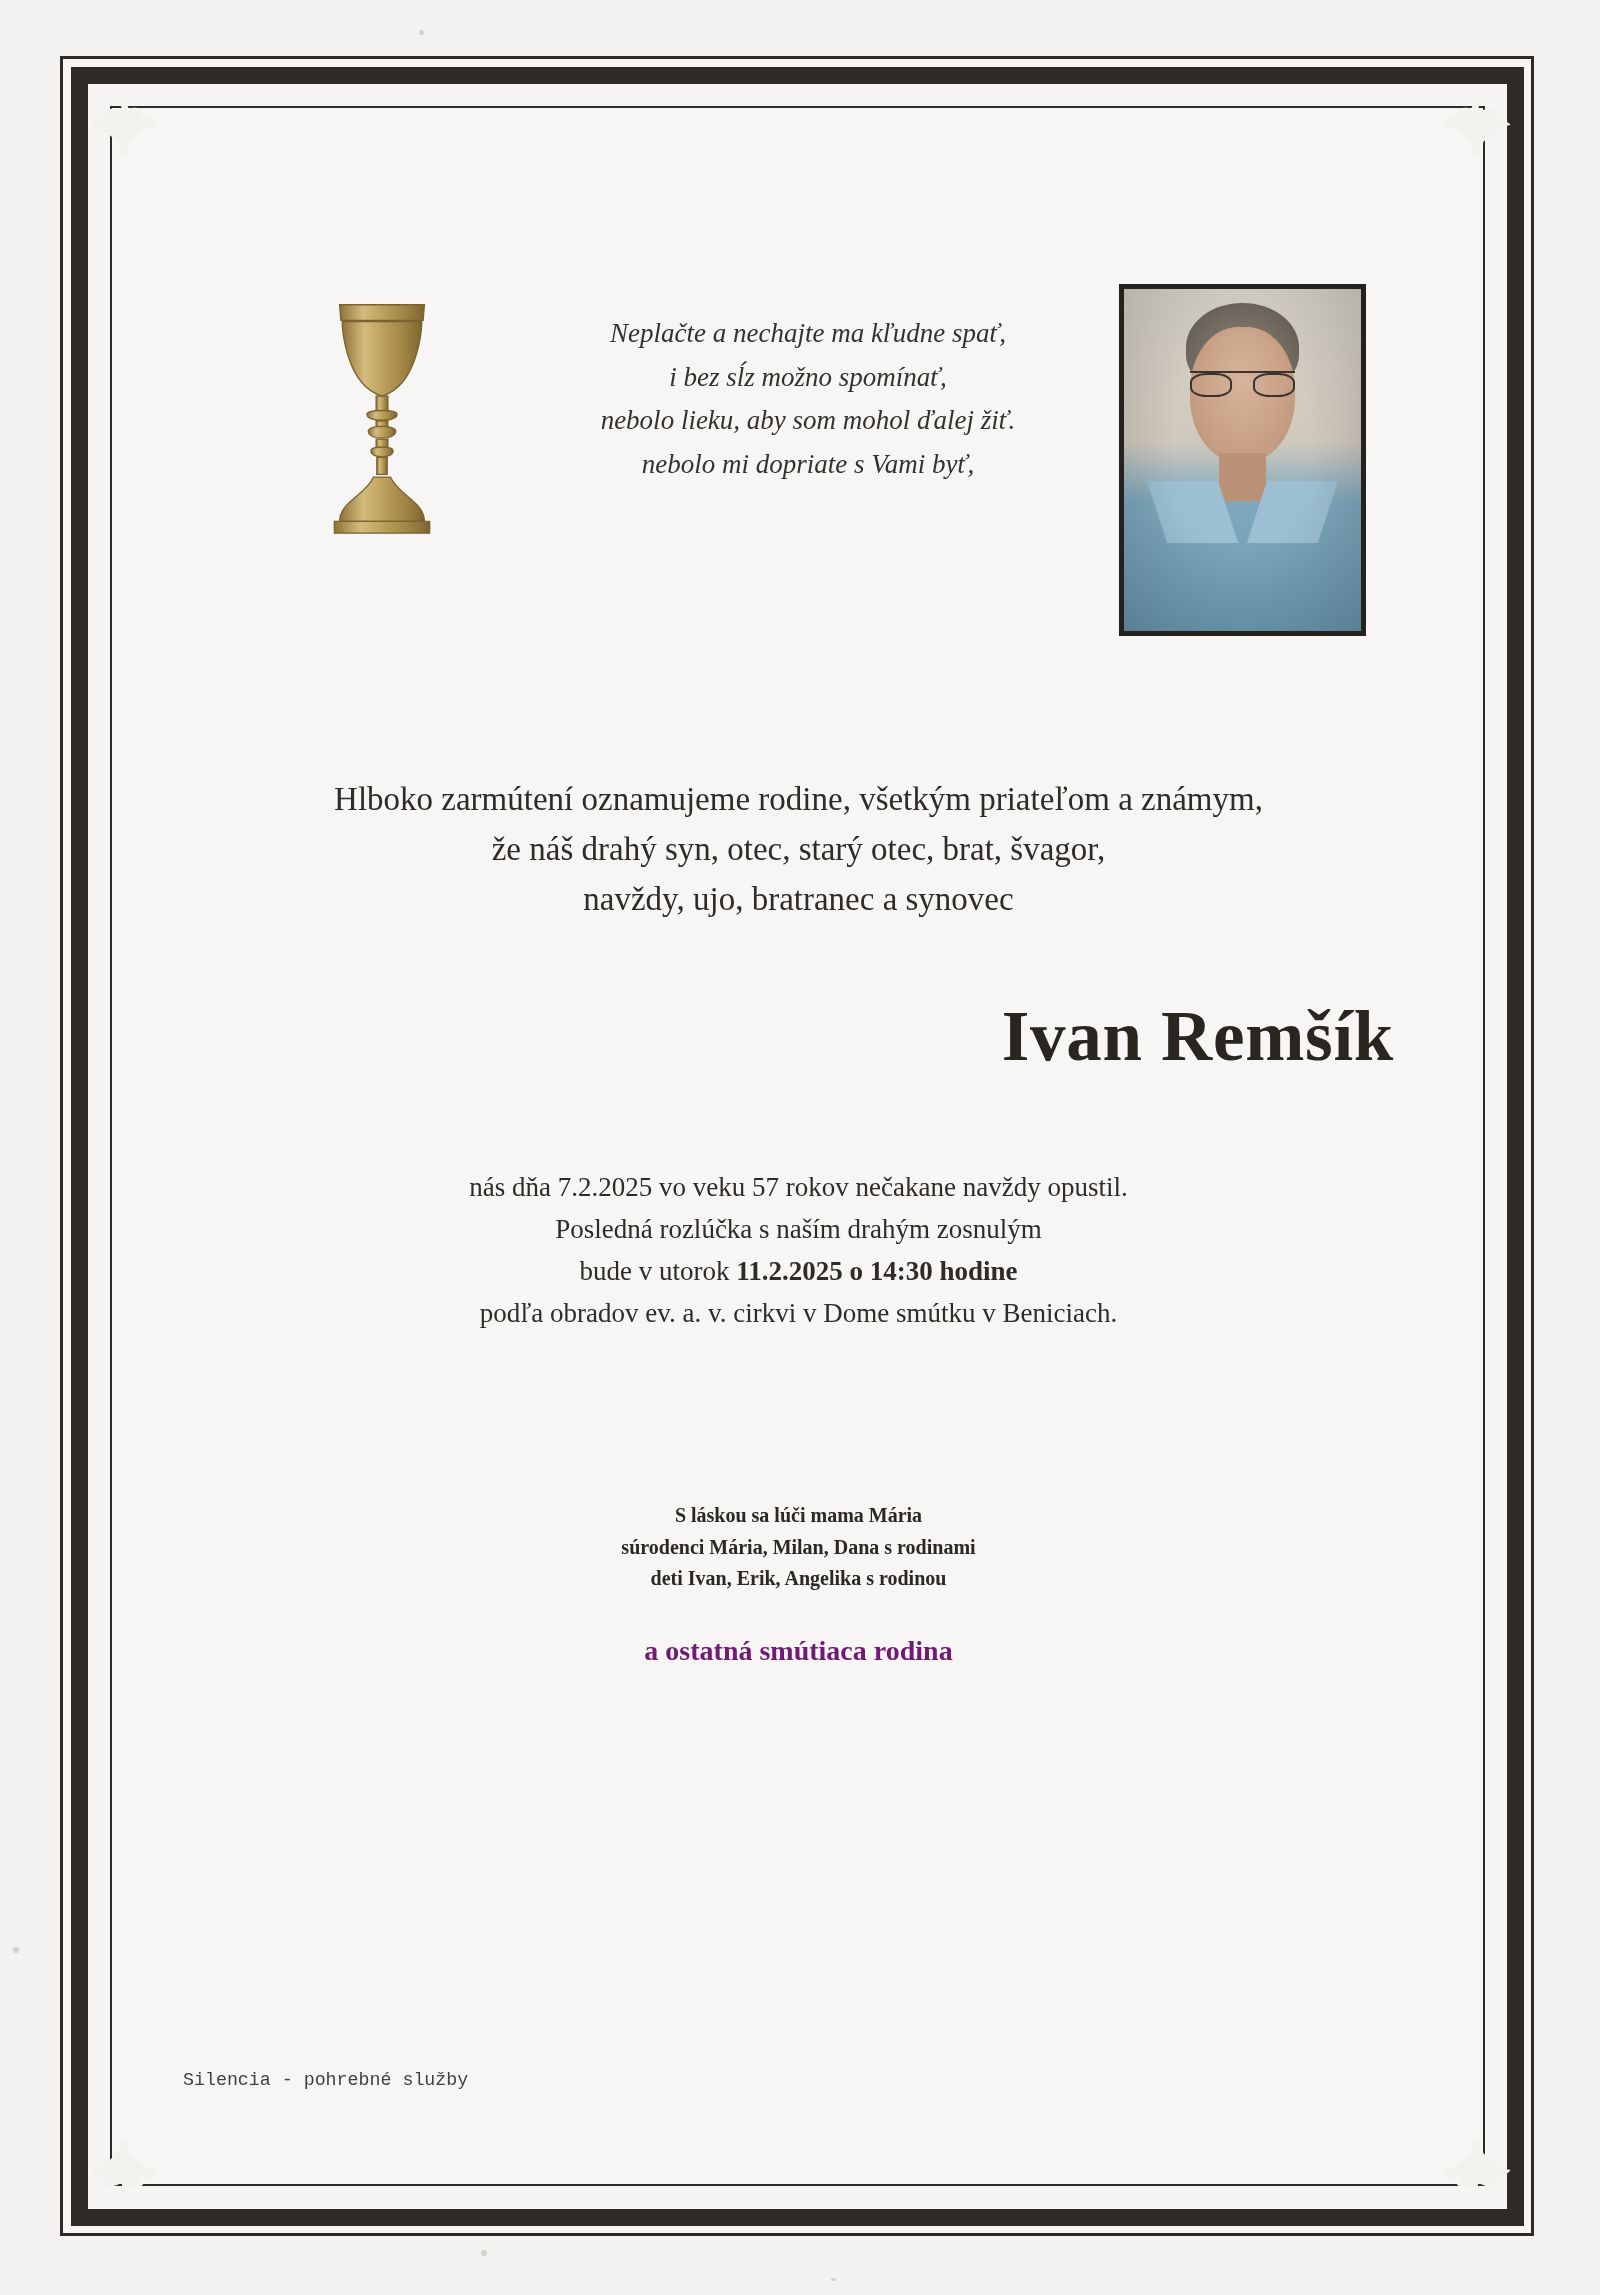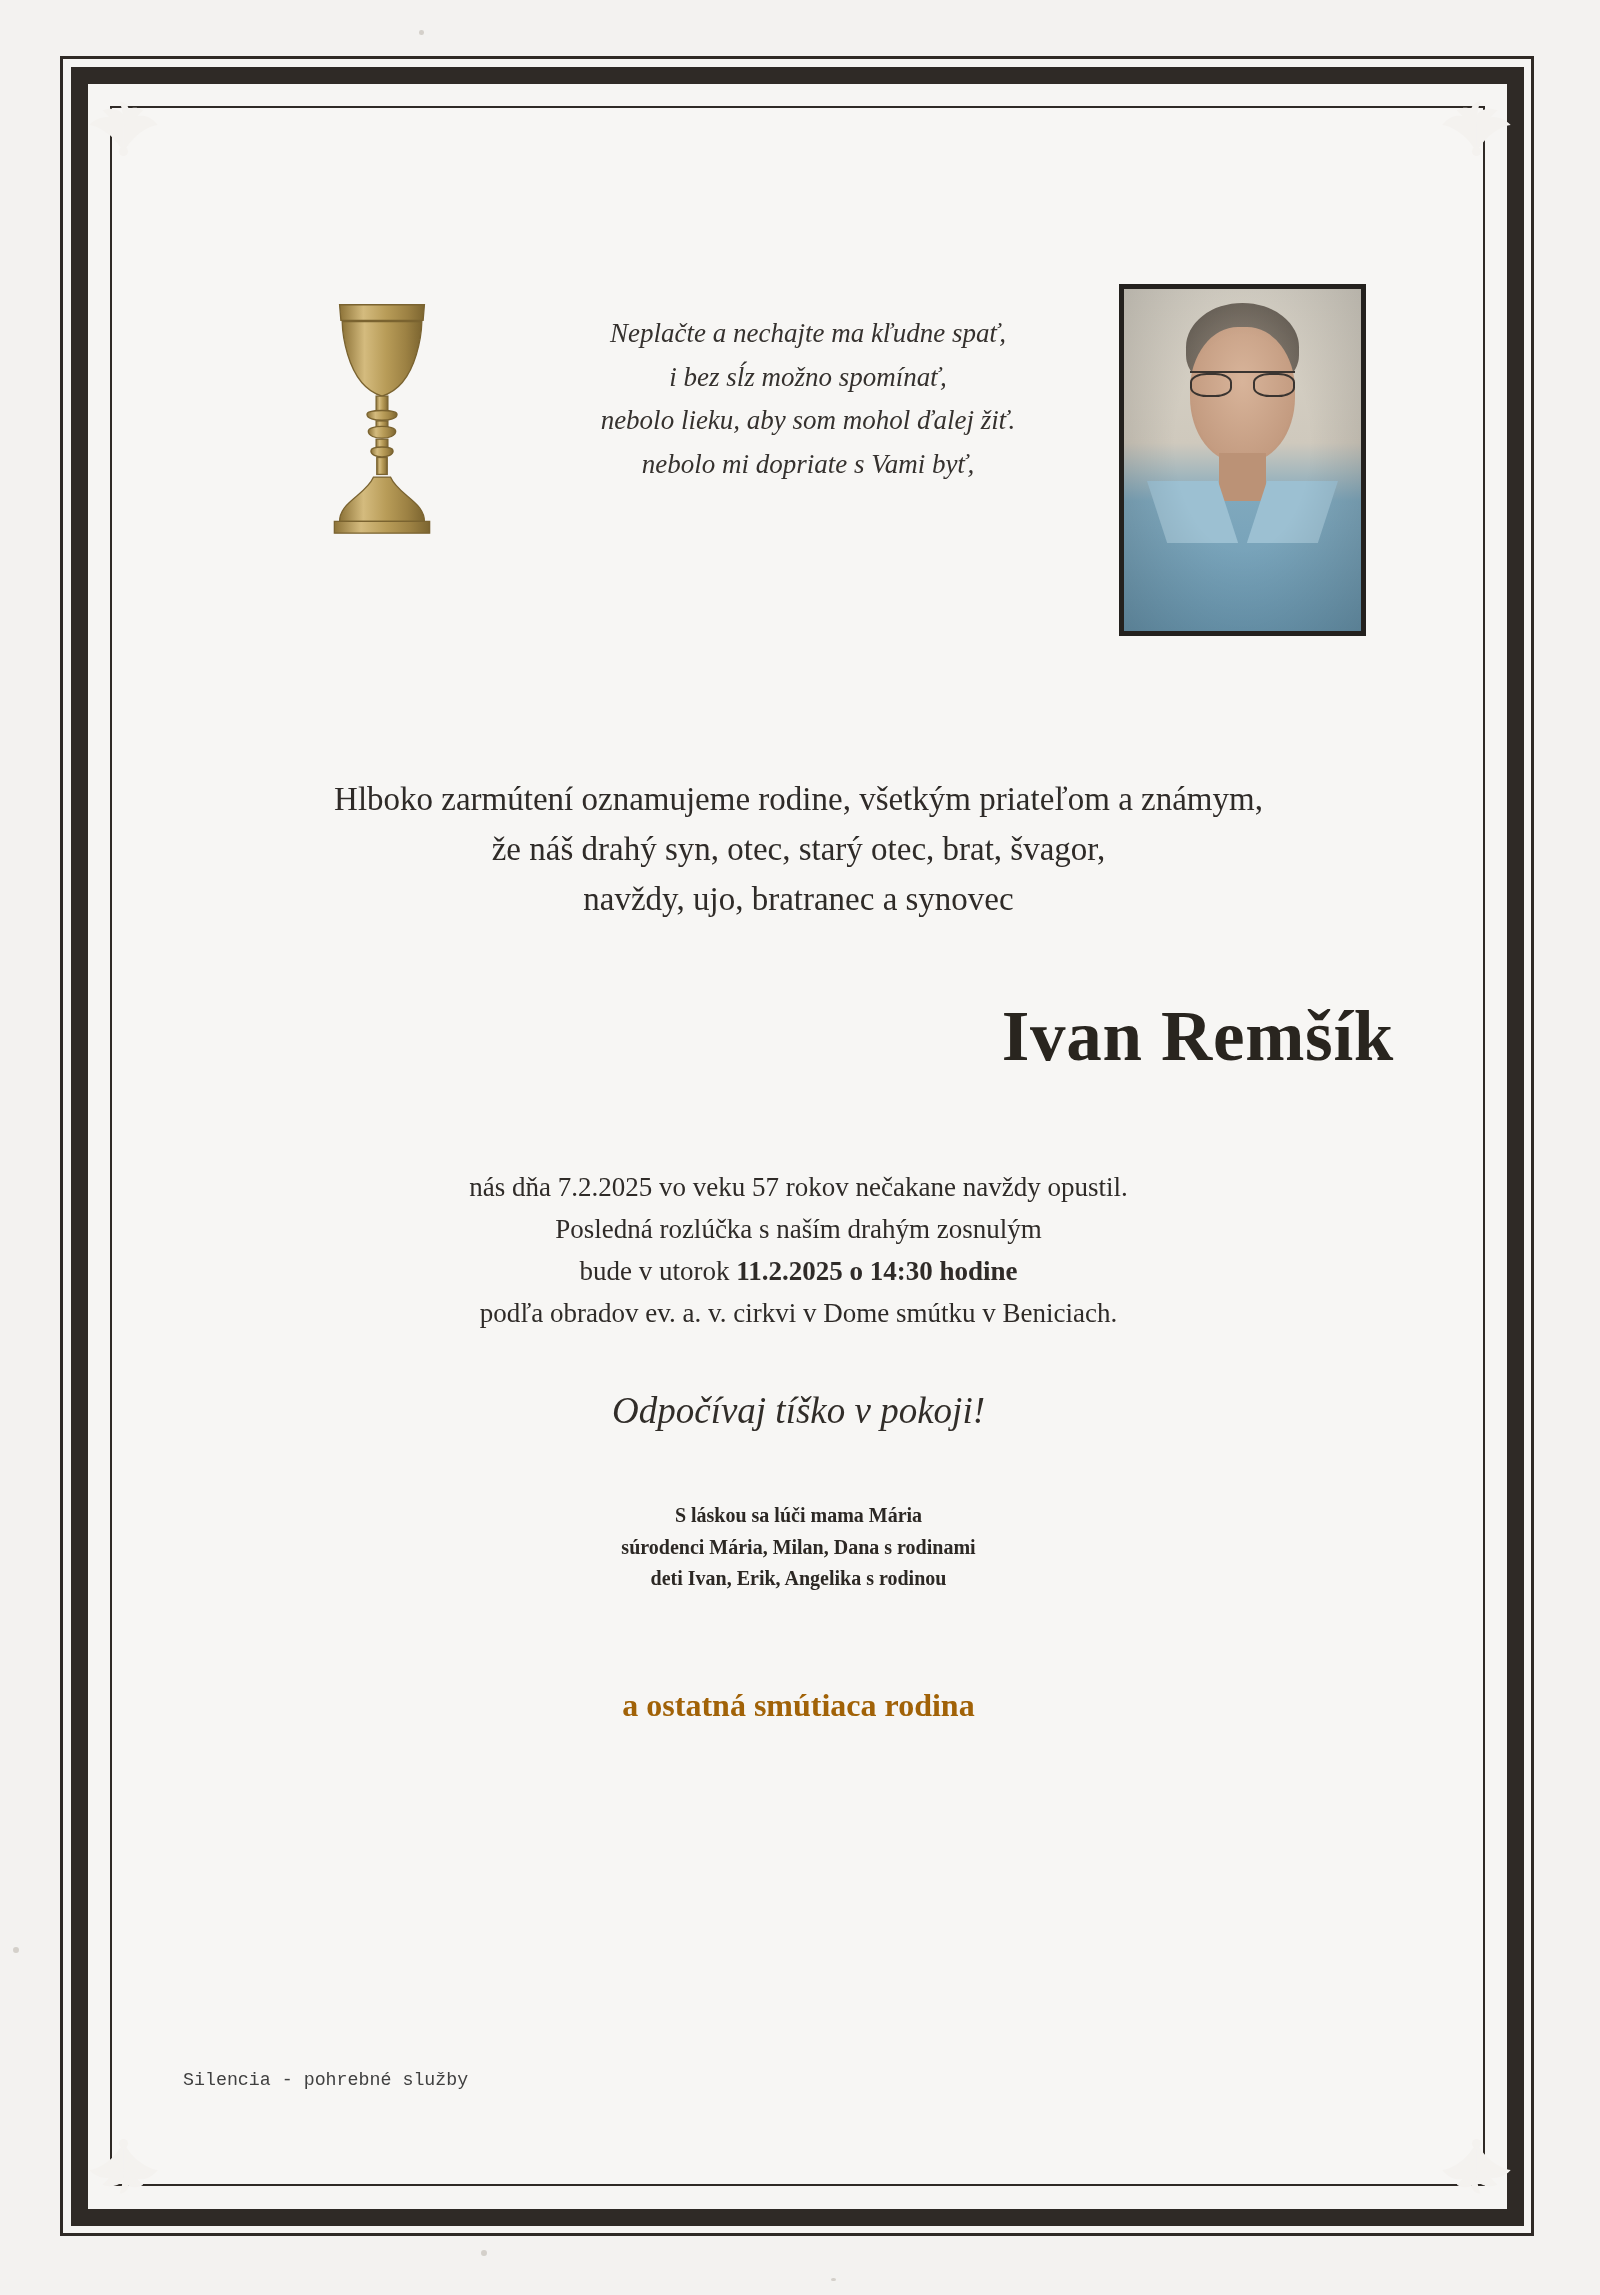--- a/index.html
+++ b/index.html
@@ -242,26 +242,26 @@
     font-size: 20px;
     font-weight: bold;
     line-height: 1.58;
     color: #2c2824;
   }
   .family div { white-space: nowrap; }
 
   .family-last {
     position: absolute;
     left: 79px;
-    top: 1568px;
-    width: 1191px;
-    text-align: center;
-    font-size: 32px;
+    top: 1516px;
+    width: 1191px;
+    text-align: center;
+    font-size: 28px;
     font-weight: bold;
-    color: #a16207;
+    color: #701a75;
   }
 
   .footer {
     position: absolute;
     left: 59px;
     top: 1951px;
     font-size: 18.3px;
     color: #404040;
     font-family: Liberation Mono, monospace;
   }
@@ -401,21 +401,20 @@
     <div class="details">
       <div>nás dňa 7.2.2025 vo veku 57 rokov nečakane navždy opustil.</div>
       <div>Posledná rozlúčka s naším drahým zosnulým</div>
       <div>
         <span>bude v utorok</span>
         <span class="bold">11.2.2025 o 14:30 hodine</span>
       </div>
       <div>podľa obradov ev. a. v. cirkvi v Dome smútku v Beniciach.</div>
     </div>
 
-    <div class="rest">Odpočívaj tíško v pokoji!</div>
 
     <div class="family">
       <div>S láskou sa lúči mama Mária</div>
       <div>súrodenci Mária, Milan, Dana s rodinami</div>
       <div>deti Ivan, Erik, Angelika s rodinou</div>
     </div>
     <div class="family-last">a ostatná smútiaca rodina</div>
 
     <div class="footer">Silencia - pohrebné služby</div>
 

